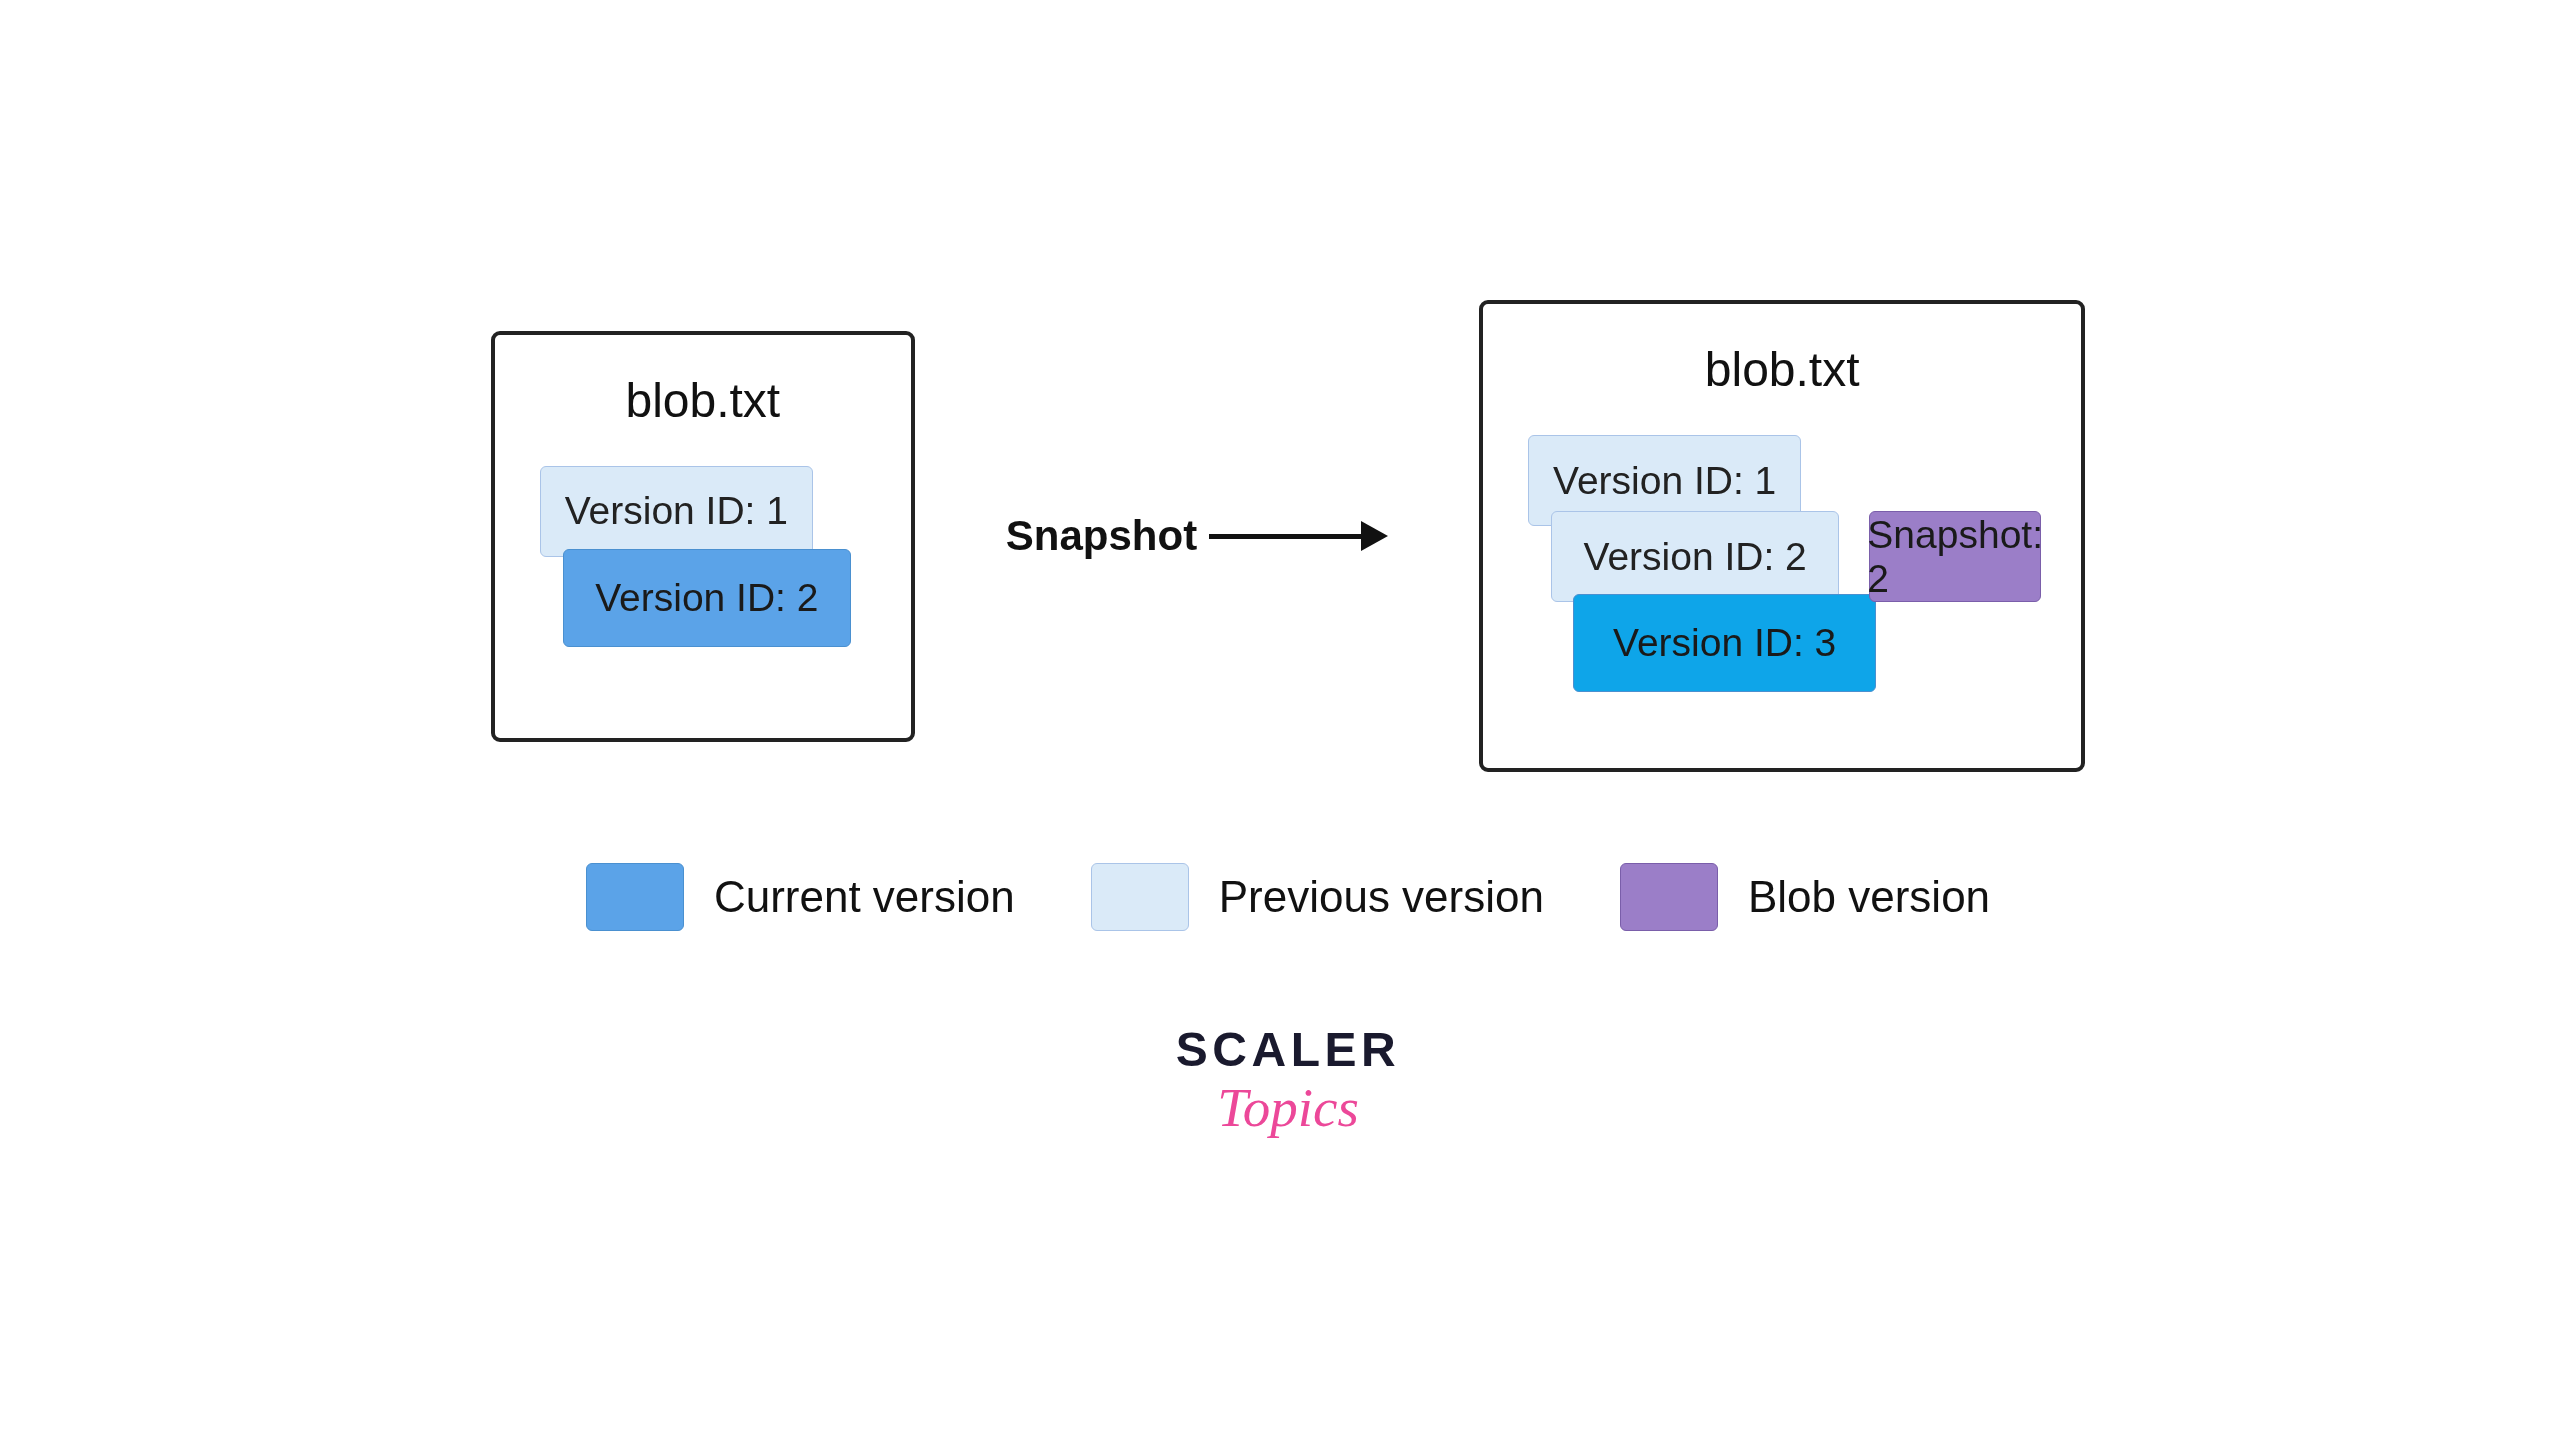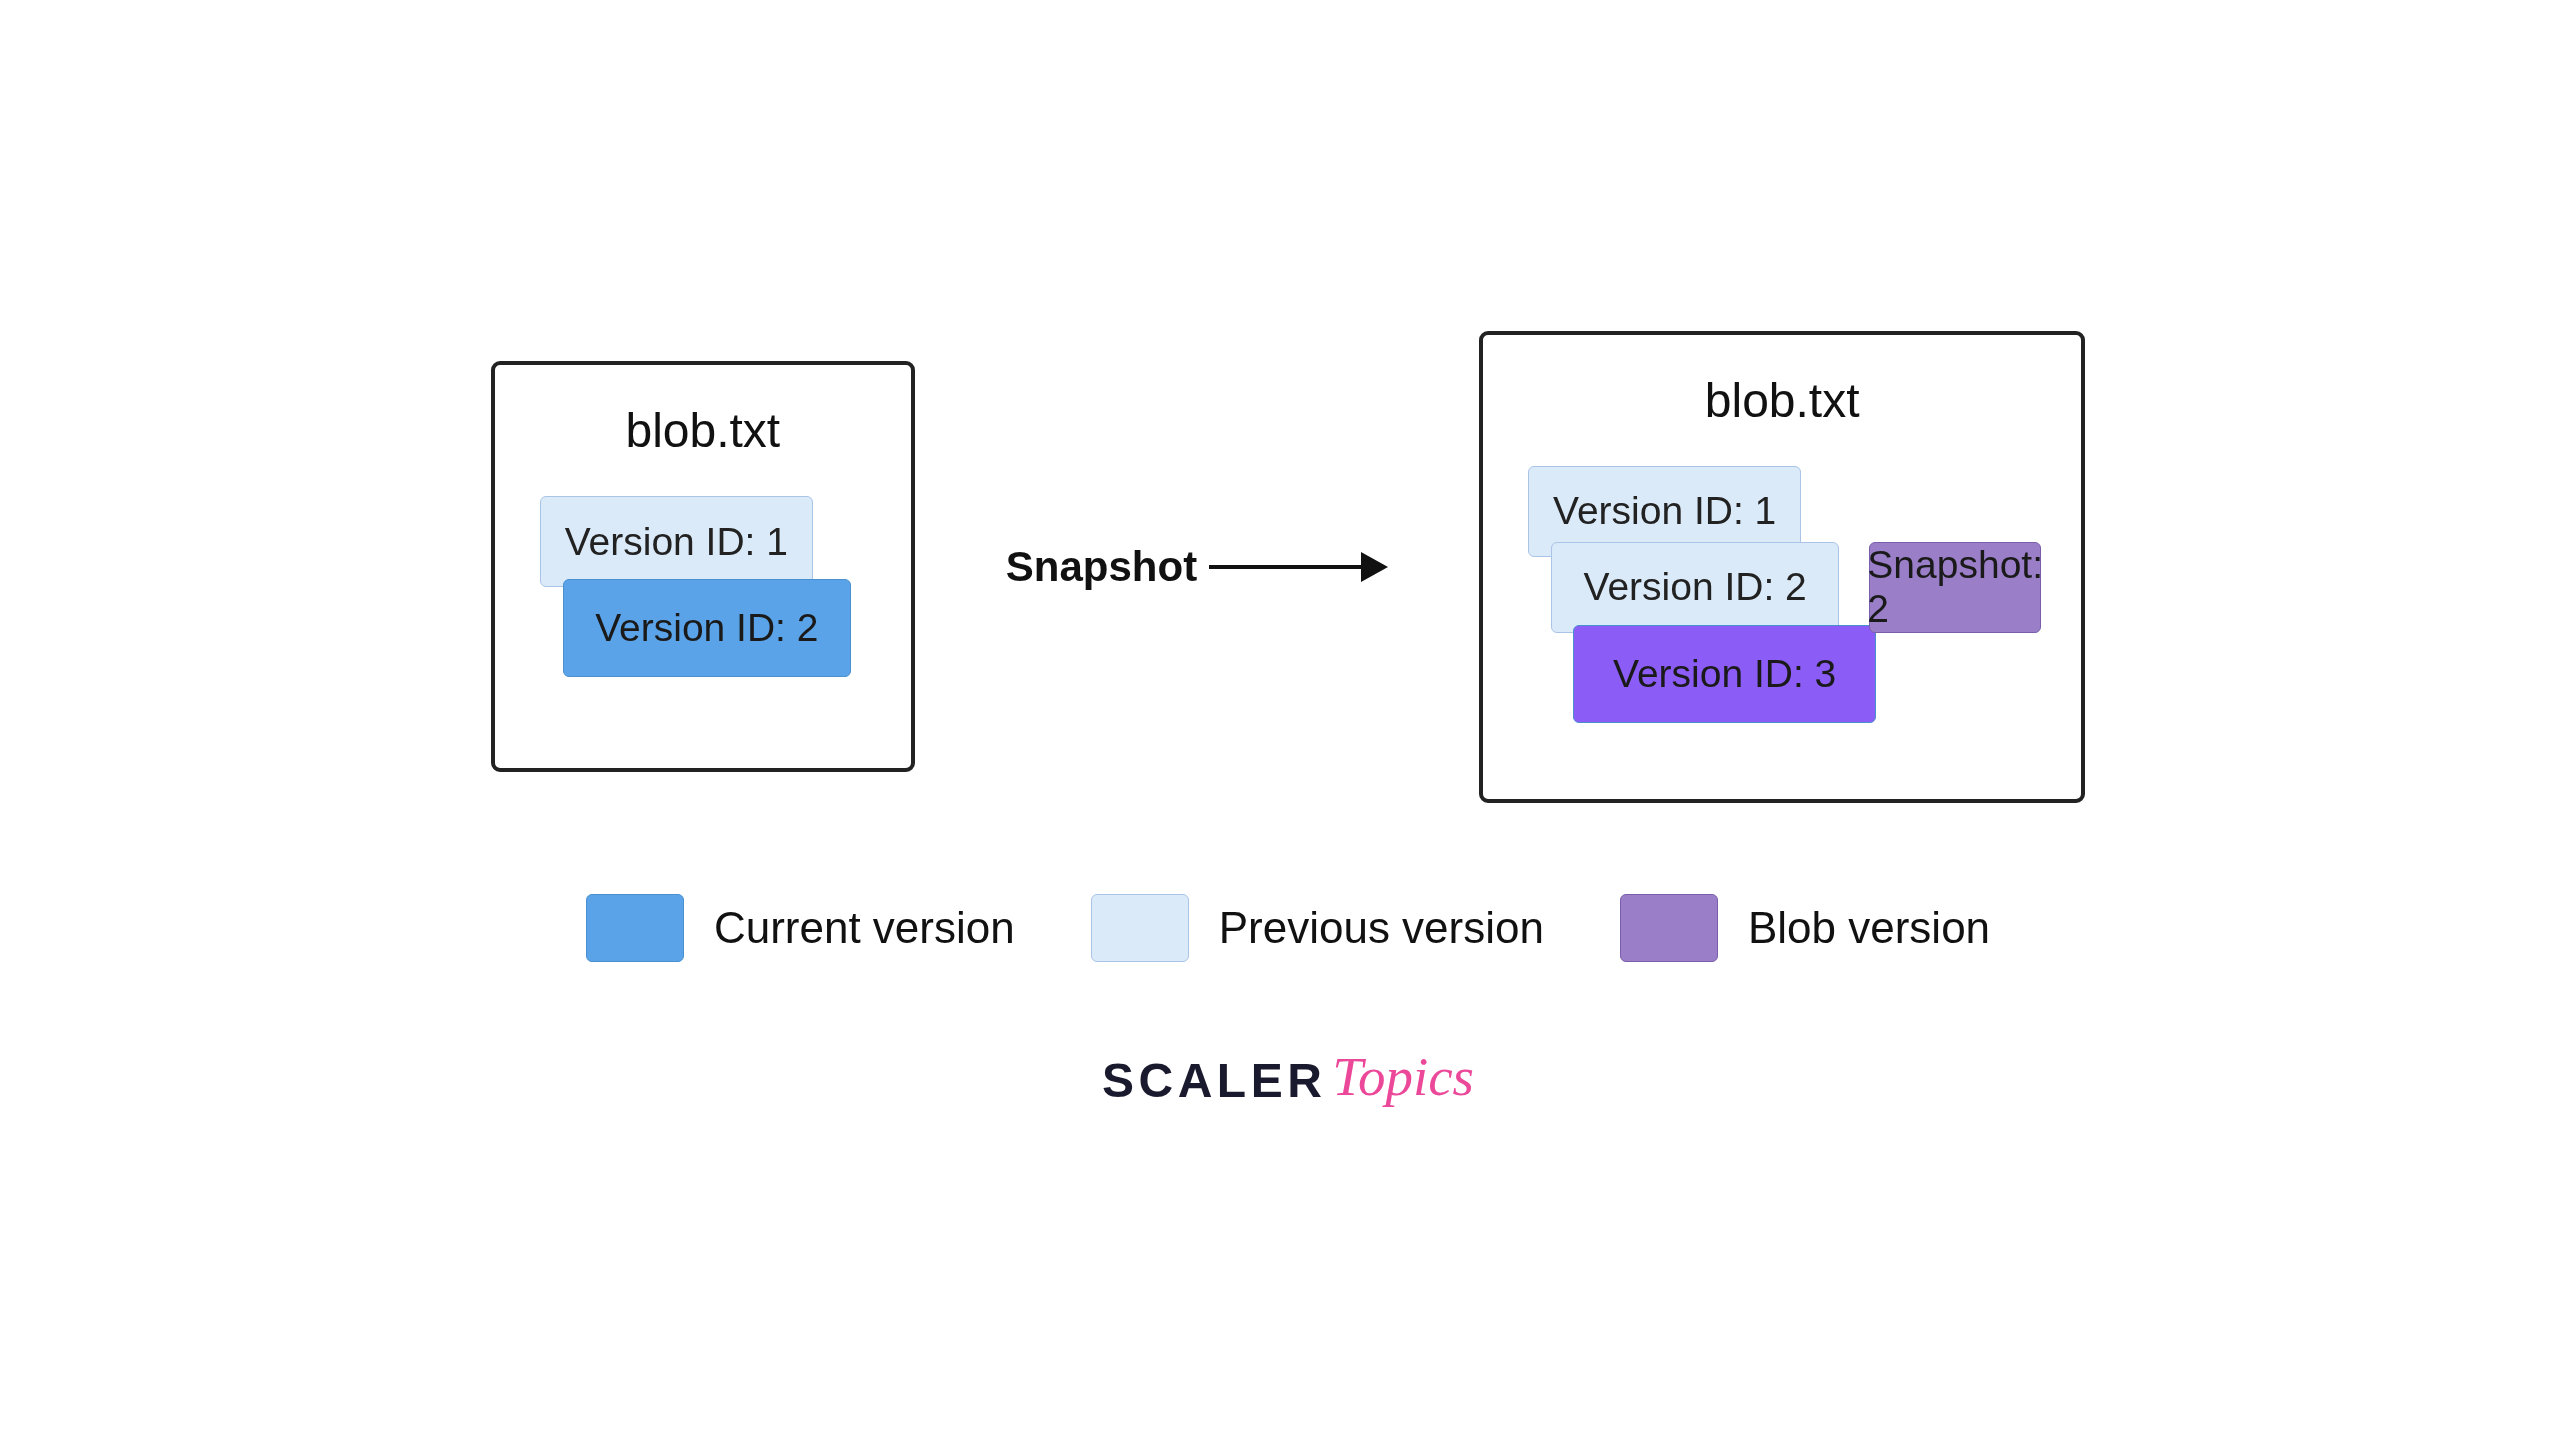--- a/index.html
+++ b/index.html
@@ -114,21 +114,21 @@
       background: #daeaf8;
       border-color: #aac4e8;
       width: 288px;
       height: 91px;
       top: 76px;
       left: 23px;
       z-index: 2;
     }
 
     .version-block-r3 {
-      background: #8b5cf6;
+      background: #0ea5e9;
       border-color: #4a90d0;
       width: 303px;
       height: 98px;
       top: 159px;
       left: 45px;
       z-index: 3;
       color: #1a1a1a;
     }
 
     
@@ -225,21 +225,21 @@
       color: #111;
     }
 
     .legend-label strong {
       font-weight: 400;
     }
 
     
     .branding {
       display: flex;
-      flex-direction: row;
+      flex-direction: column;
       align-items: center;
       gap: 6px;
     }
 
     .scaler-text {
       font-size: 48px;
       font-weight: 800;
       letter-spacing: 4.5px;
       color: #1a1a2e;
     }

